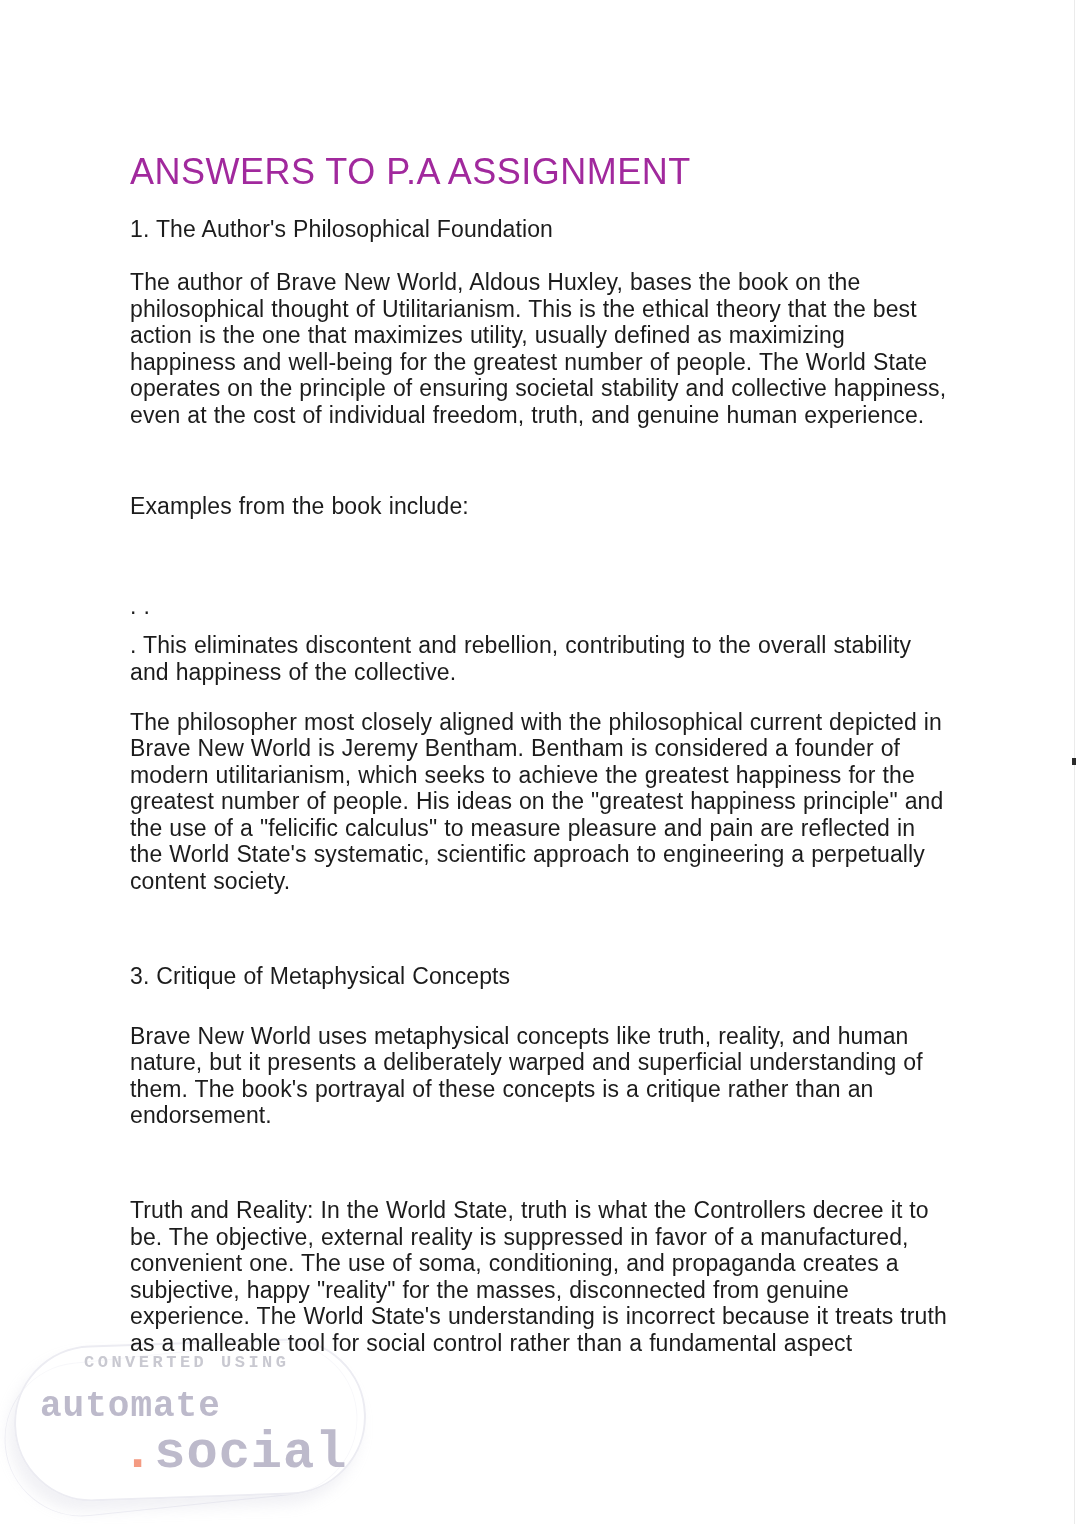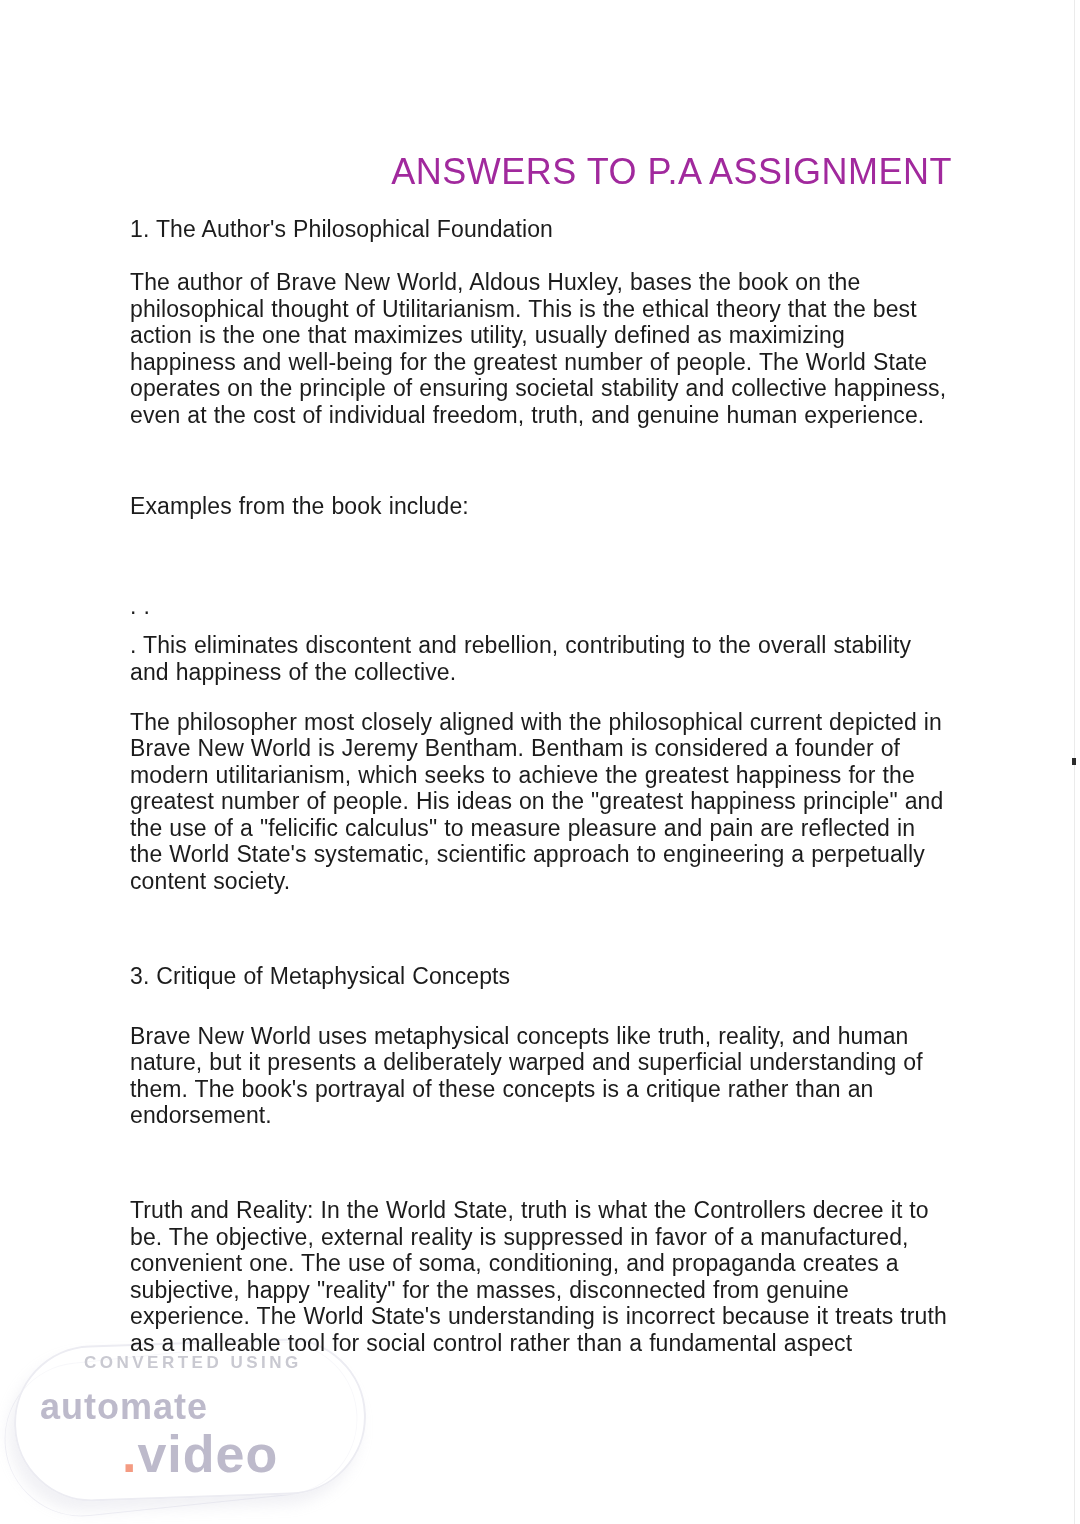--- a/index.html
+++ b/index.html
@@ -21,41 +21,42 @@
     top: 0;
     width: 822px;
     z-index: 2;
     color: #1c1c1c;
   }
   .doc-title {
     margin: 150px 0 0 0;
     font-size: 36px;
     line-height: 44px;
     font-weight: 400;
-    text-align: right;
+    text-align: left;
     color: #A1299D;
     letter-spacing: 0.5px;
   }
   .block {
     font-size: 23px;
     line-height: 26.5px;
     font-weight: 400;
     margin: 0;
     letter-spacing: 0.1px;
     word-spacing: 0.5px;
   }
   
   .watermark {
     position: absolute;
     left: 0;
     top: 0;
     width: 1080px;
     height: 1524px;
     z-index: 1;
     pointer-events: none;
+    font-family: Liberation Mono, monospace;
   }
   .wm-pill {
     position: absolute;
     left: 14px;
     top: 1342px;
     width: 348px;
     height: 152px;
     border: 2px solid #ececf2;
     border-radius: 80px;
     background: rgba(255,255,255,0.45);
@@ -128,21 +129,21 @@
 </head>
 <body>
 
 <div class="page">
 
   <div class="watermark">
     <div class="wm-pill-outline"></div>
     <div class="wm-pill"></div>
     <div class="wm-caption">CONVERTED USING</div>
     <div class="wm-brand-1">automate</div>
-    <div class="wm-brand-2"><span class="wm-dot">.</span><span>video</span></div>
+    <div class="wm-brand-2"><span class="wm-dot">.</span><span>social</span></div>
   </div>
 
   <div class="content">
     <h1 class="doc-title">ANSWERS TO P.A ASSIGNMENT</h1>
 
     <p class="block" style="margin-top:22px">1. The Author's Philosophical Foundation</p>
     <p class="block" style="margin-top:26.5px">The author of Brave New World, Aldous Huxley, bases the book on the philosophical thought of Utilitarianism. This is the ethical theory that the best action is the one that maximizes utility, usually defined as maximizing happiness and well-being for the greatest number of people. The World State operates on the principle of ensuring societal stability and collective happiness, even at the cost of individual freedom, truth, and genuine human experience.</p>
     <p class="block" style="margin-top:64.5px">Examples from the book include:</p>
     <p class="block" style="margin-top:73.5px">. .</p>
     <p class="block" style="margin-top:13px">. This eliminates discontent and rebellion, contributing to the overall stability and happiness of the collective.</p>

